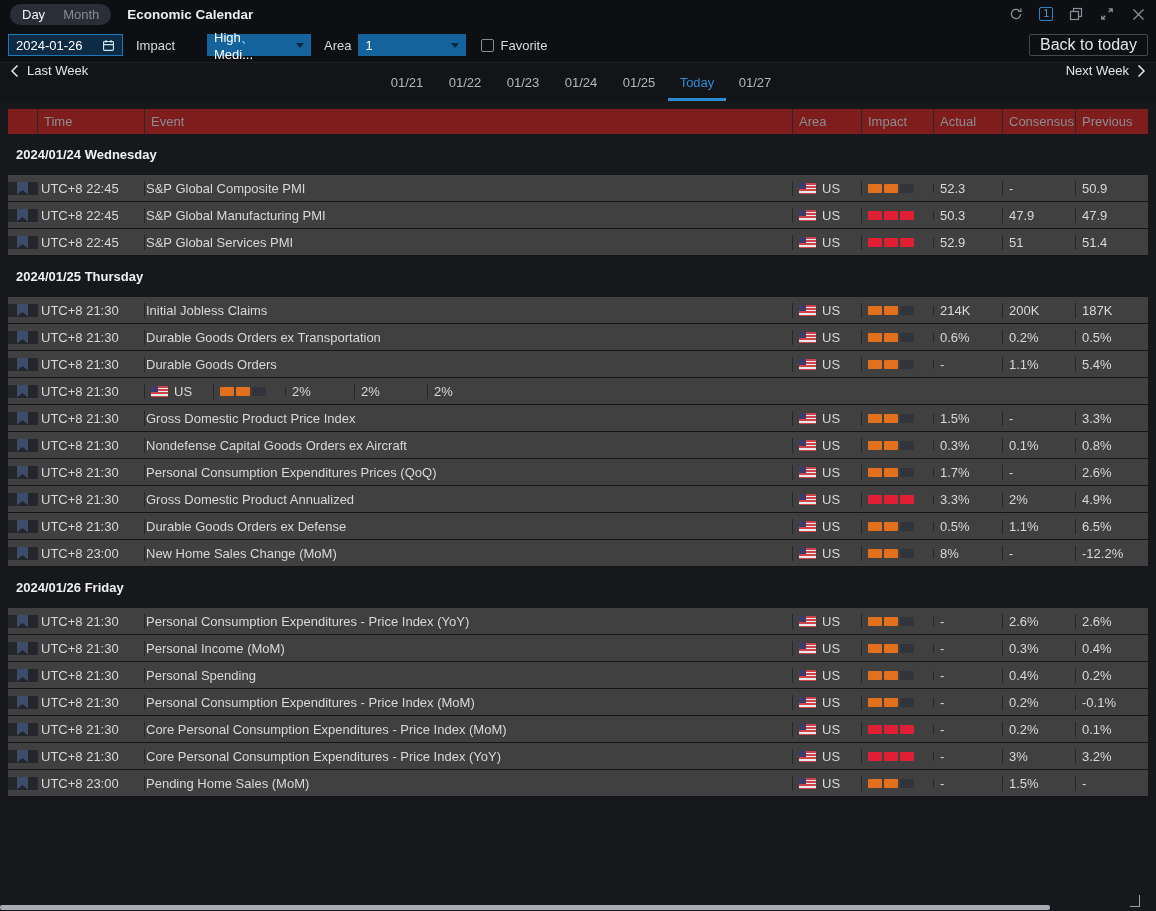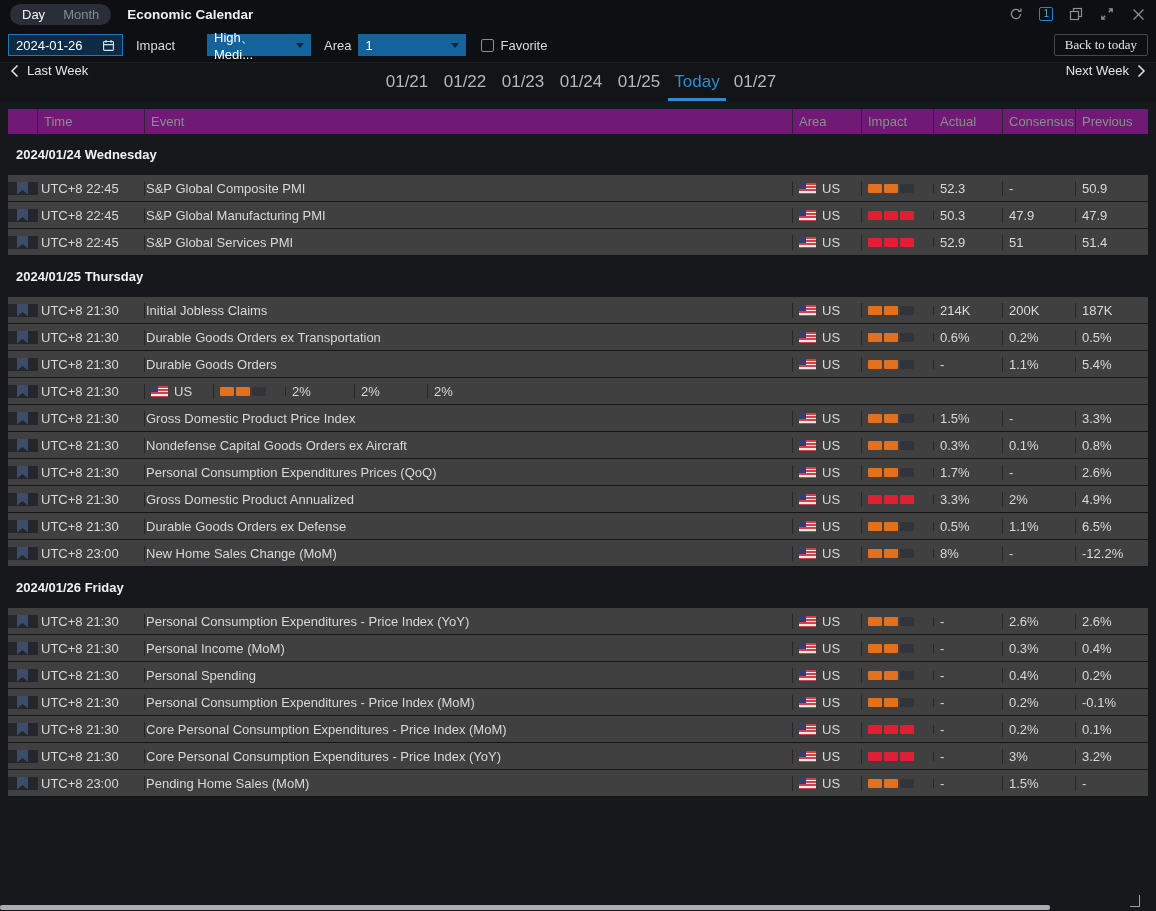--- a/index.html
+++ b/index.html
@@ -19,33 +19,33 @@
   
   .filterbar{height:34px;background:#0e0f13;display:flex;align-items:center;padding:0 8px;border-bottom:1px solid #1e2025;}
   .date-input{width:115px;height:22px;box-sizing:border-box;background:#0d2b44;border:1px solid #1d7ab8;display:flex;align-items:center;justify-content:space-between;padding:0 7px;color:#fff;font-size:13px;cursor:pointer;}
   .flabel{color:#d9dbde;font-size:13px;margin-left:13px;}
   .dropdown{height:22px;box-sizing:border-box;background:#15639c;color:#fff;display:flex;align-items:center;justify-content:space-between;padding:0 7px;font-size:13px;margin-left:7px;cursor:pointer;}
   .dd-impact{width:104px;margin-left:32px;}
   .dd-area{width:108px;}
   .caret{width:0;height:0;border-left:4px solid transparent;border-right:4px solid transparent;border-top:5px solid #0b2840;margin-left:6px;}
   .checkbox{width:13px;height:13px;box-sizing:border-box;border:1px solid #8a8d93;border-radius:2px;margin-left:15px;cursor:pointer;background:transparent;}
   .fav-label{margin-left:6px;}
-  .back-btn{margin-left:auto;height:22px;box-sizing:border-box;background:transparent;border:1px solid #45484f;border-radius:2px;color:#e3e5e8;font-size:13px;padding:0 10px;font-family:Liberation Serif, serif;cursor:pointer;}
+  .back-btn{margin-left:auto;height:22px;box-sizing:border-box;background:transparent;border:1px solid #45484f;border-radius:2px;color:#e3e5e8;font-size:16px;padding:0 10px;font-family:Liberation Sans, sans-serif;cursor:pointer;}
 
   
   .weeknav{height:38px;background:#131418;display:flex;align-items:flex-start;padding:0 10px;position:relative;}
   .nav-prev,.nav-next{display:flex;align-items:center;gap:8px;color:#e3e5e8;font-size:13px;cursor:pointer;}
   .nav-next{margin-left:auto;}
   .days{position:absolute;left:378px;top:0;bottom:0;display:flex;}
-  .day{min-width:58px;display:flex;align-items:center;justify-content:center;color:#b4b7be;font-size:17px;cursor:pointer;box-sizing:border-box;}
+  .day{min-width:58px;display:flex;align-items:center;justify-content:center;color:#b4b7be;font-size:13px;cursor:pointer;box-sizing:border-box;}
   .day.active{color:#2e8bd0;border-bottom:3px solid #2e8bd0;padding-top:3px;}
 
   
   .table{margin:8px 8px 0 8px;width:1140px;}
-  .thead{display:flex;height:25px;background:#701a75;align-items:center;color:#8a8d93;font-size:13px;}
+  .thead{display:flex;height:25px;background:#7f1d1d;align-items:center;color:#8a8d93;font-size:13px;}
   .hcell{box-sizing:border-box;height:100%;display:flex;align-items:center;border-right:1px solid #26282d;padding-left:6px;}
   .hcell:last-child{border-right:none;}
   .c0{width:30px;flex:none;}
   .c1{width:107px;flex:none;}
   .c2{flex:1;min-width:0;}
   .c3{width:69px;flex:none;}
   .c4{width:72px;flex:none;}
   .c5{width:69px;flex:none;}
   .c6{width:73px;flex:none;}
   .c7{width:72px;flex:none;}

